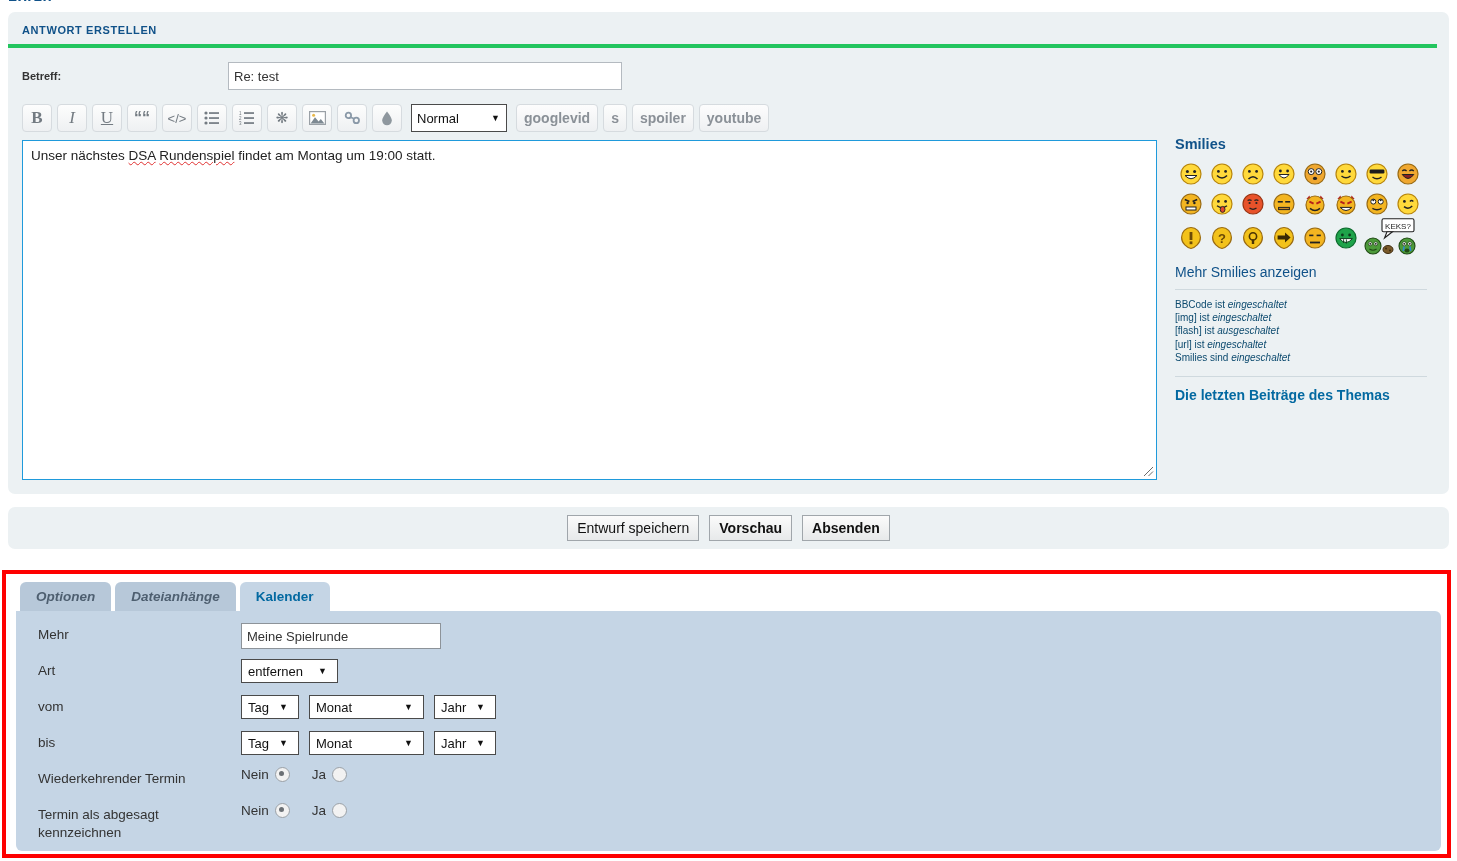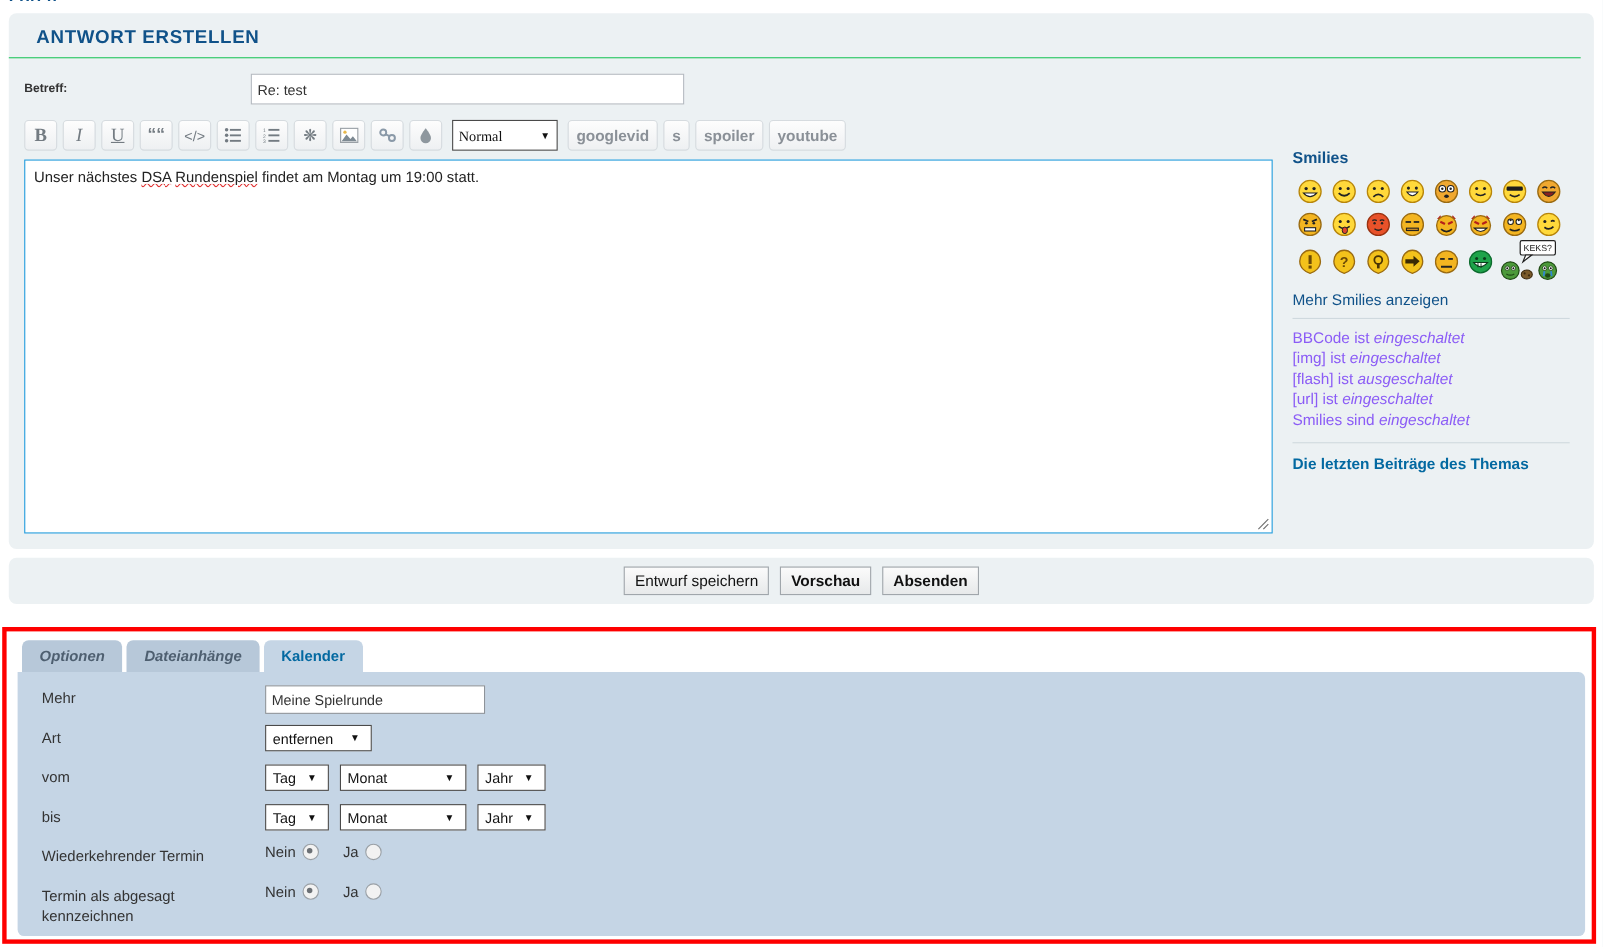--- a/index.html
+++ b/index.html
@@ -21,24 +21,24 @@
     height:10px;overflow:hidden;
   }
 
   
   .panel{
     position:absolute;left:8px;top:12px;width:1441px;
     background:#ecf1f3;
     border-radius:7px;
   }
   .panel-title{
-    font-size:17px;font-weight:bold;color:#105289;
+    font-size:11px;font-weight:bold;color:#105289;
     letter-spacing:.6px;
-    padding:12px 0 8px 25px;
-    border-bottom:1px solid #22c55e;
+    padding:12px 0 8px 14px;
+    border-bottom:4px solid #22c55e;
     margin:0 12px 0 0;
   }
   .subject-row{
     display:flex;align-items:center;
     padding:14px 0 8px 14px;
   }
   .subject-label{
     font-weight:bold;color:#333;font-size:11px;
     width:206px;
   }
@@ -75,21 +75,21 @@
   .tbtn.bold{font-family:"Liberation Serif",serif;font-weight:bold;font-size:17px;}
   .tbtn.ital{font-family:"Liberation Serif",serif;font-style:italic;font-size:17px;}
   .tbtn.under{font-family:"Liberation Serif",serif;text-decoration:underline;font-size:17px;}
   .tbtn.quote{font-size:16px;font-weight:bold;}
   .tbtn.code{font-size:13px;}
   .tbtn svg{display:block;}
   .tsel{
     height:28px;width:96px;
     border:1px solid #4a4a4a;
     background:#fff;
-    font-family:Liberation Serif, serif;
+    font-family:Liberation Sans, sans-serif;
     font-size:13px;color:#111;
     padding-left:5px;
     margin-left:4px;margin-right:4px;
     -webkit-appearance:none;appearance:none;
     box-sizing:border-box;
     position:relative;
   }
   .selwrap{position:relative;display:inline-block;}
   .selwrap::after{
     content:"\25BC";position:absolute;right:11px;top:50%;
@@ -146,21 +146,21 @@
     display:flex;align-items:center;justify-content:center;
     cursor:pointer;
   }
   .smilie svg{display:block;}
   .more-smilies{
     margin-top:7px;margin-bottom:9px;
     font-size:14px;color:#105289;
     cursor:pointer;
   }
   .hr-line{border-top:1px solid #cfd9de;margin:0 0 8px 0;width:252px;}
-  .bbinfo{font-size:14px;color:#8b5cf6;line-height:1.32;}
+  .bbinfo{font-size:10px;color:#0c4a6e;line-height:1.32;}
   .bbinfo em{font-style:italic;}
   .lastposts{
     margin-top:10px;
     font-size:14px;font-weight:bold;color:#0369a1;
     cursor:pointer;
   }
 
   
   .submit-strip{
     position:absolute;left:8px;top:507px;width:1441px;height:42px;

